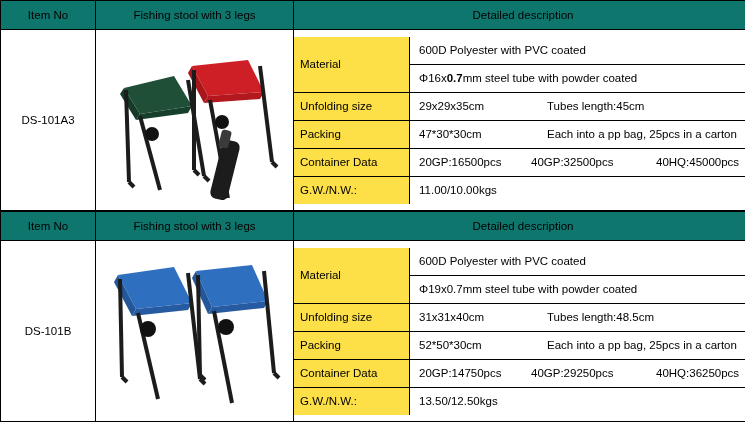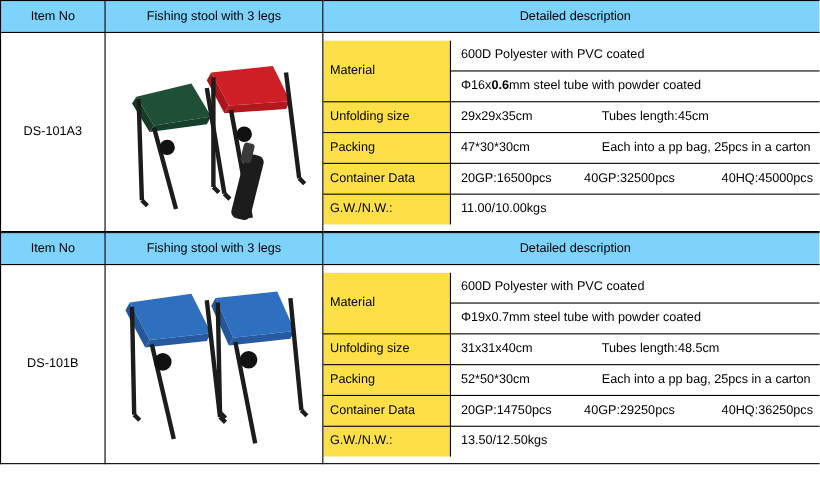--- a/index.html
+++ b/index.html
@@ -24,21 +24,21 @@
     width: 745px;
     table-layout: fixed;
   }
   table.spec td {
     border: 1px solid #000000;
     font-size: 11.5px;
     color: #000000;
     vertical-align: middle;
   }
   .hdr {
-    background: #7dd3fc;
+    background: #0f766e;
     text-align: center;
     font-size: 12px;
     height: 26px;
     font-weight: normal;
   }
   .hdr-itemno { width: 92px; }
   .hdr-title  { width: 195px; }
   .hdr-desc   { width: 456px; }
 
   .itemno-cell {
@@ -154,21 +154,21 @@
       </td>
       <td class="desc-cell">
         <table class="inner">
           <tbody>
                 <tr class="first">
             <td class="label nb-top nb-left" rowspan="2">Material</td>
             <td class="value nb-top nb-right">600D Polyester with PVC coated</td>
           </tr>
           <tr>
             <td class="value nb-right">
-              <span>Φ16x</span><span class="bold">0.6</span><span>mm steel tube with powder coated</span>
+              <span>Φ16x</span><span class="bold">0.7</span><span>mm steel tube with powder coated</span>
             </td>
           </tr>
           <tr>
             <td class="label nb-left">Unfolding size</td>
             <td class="value nb-right">
               <span class="val-two">
                 <span>29x29x35cm</span>
                 <span>Tubes length:45cm</span>
               </span>
             </td>

